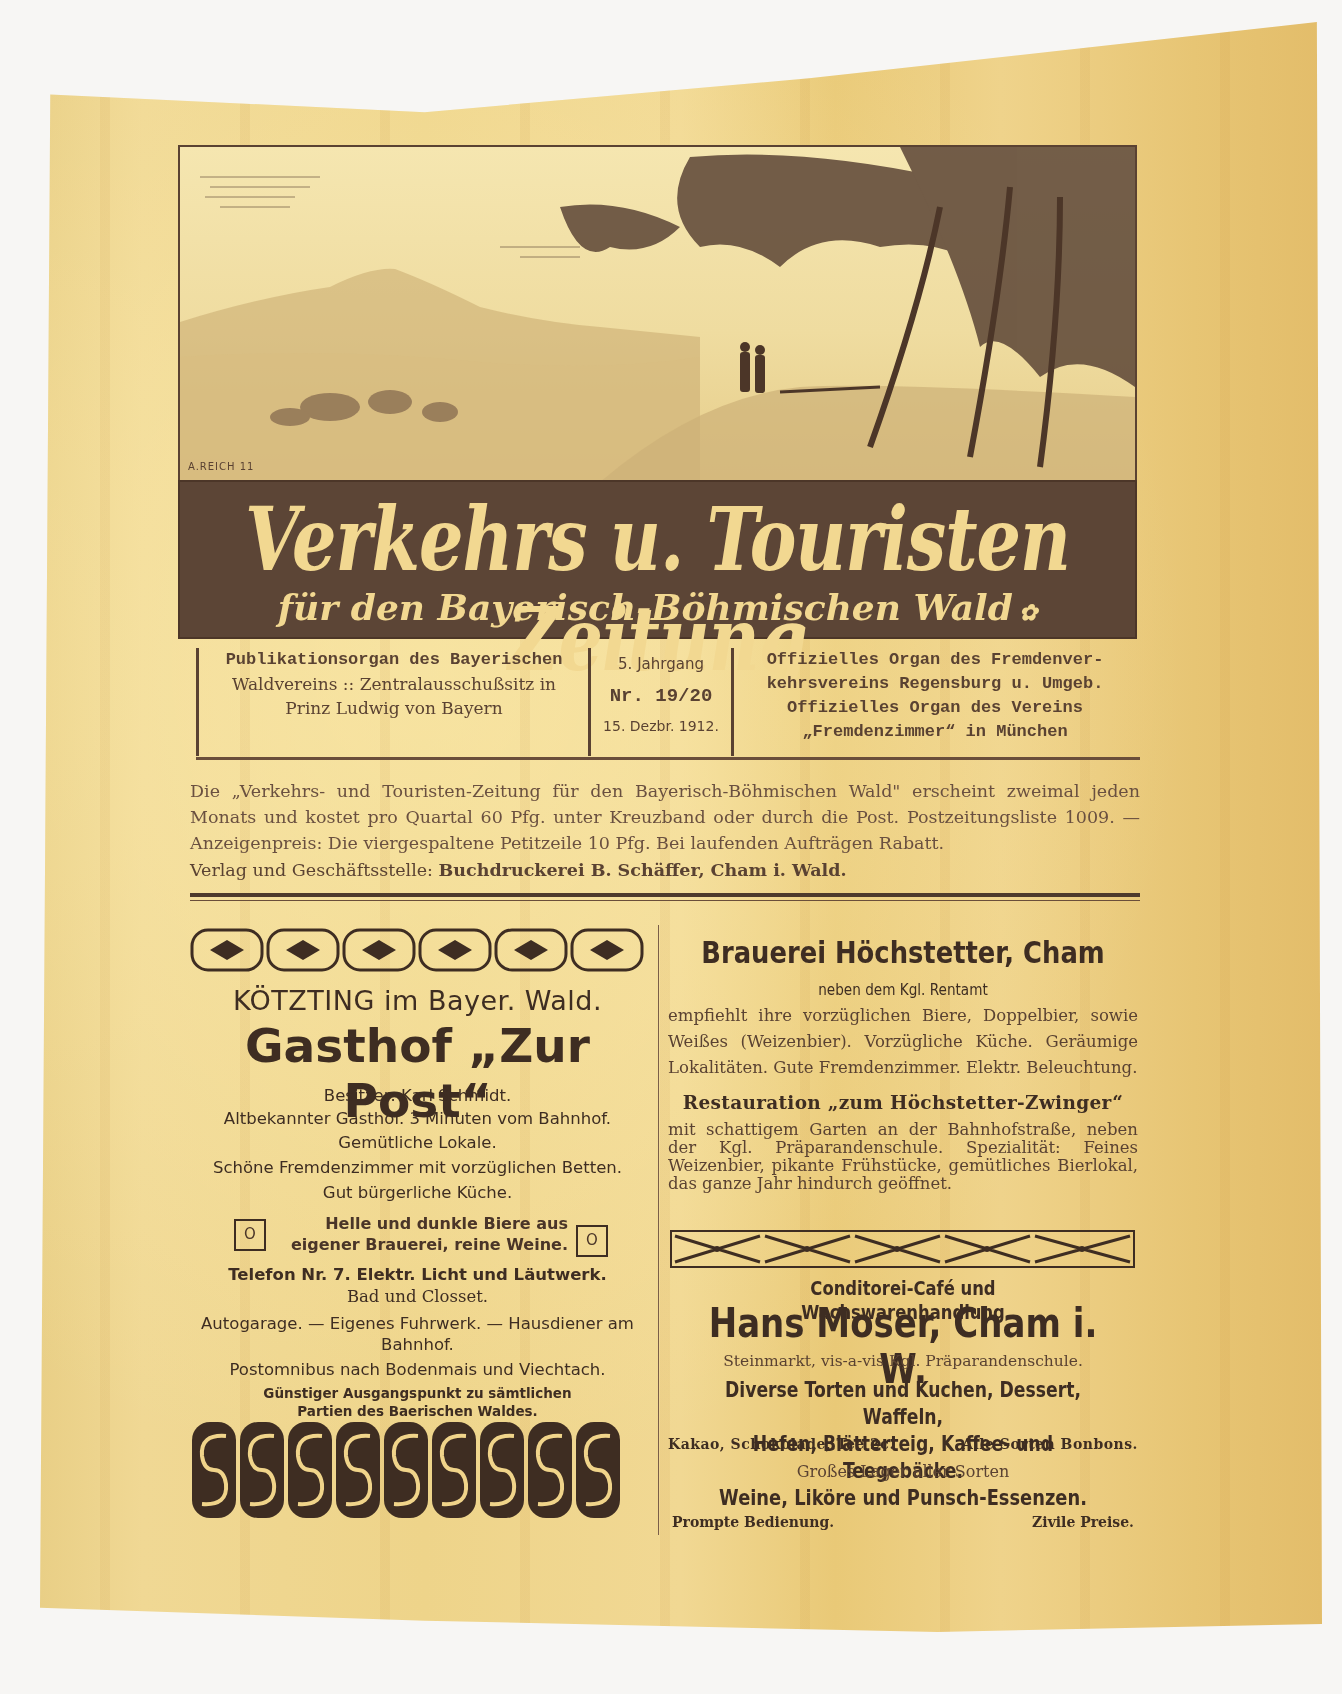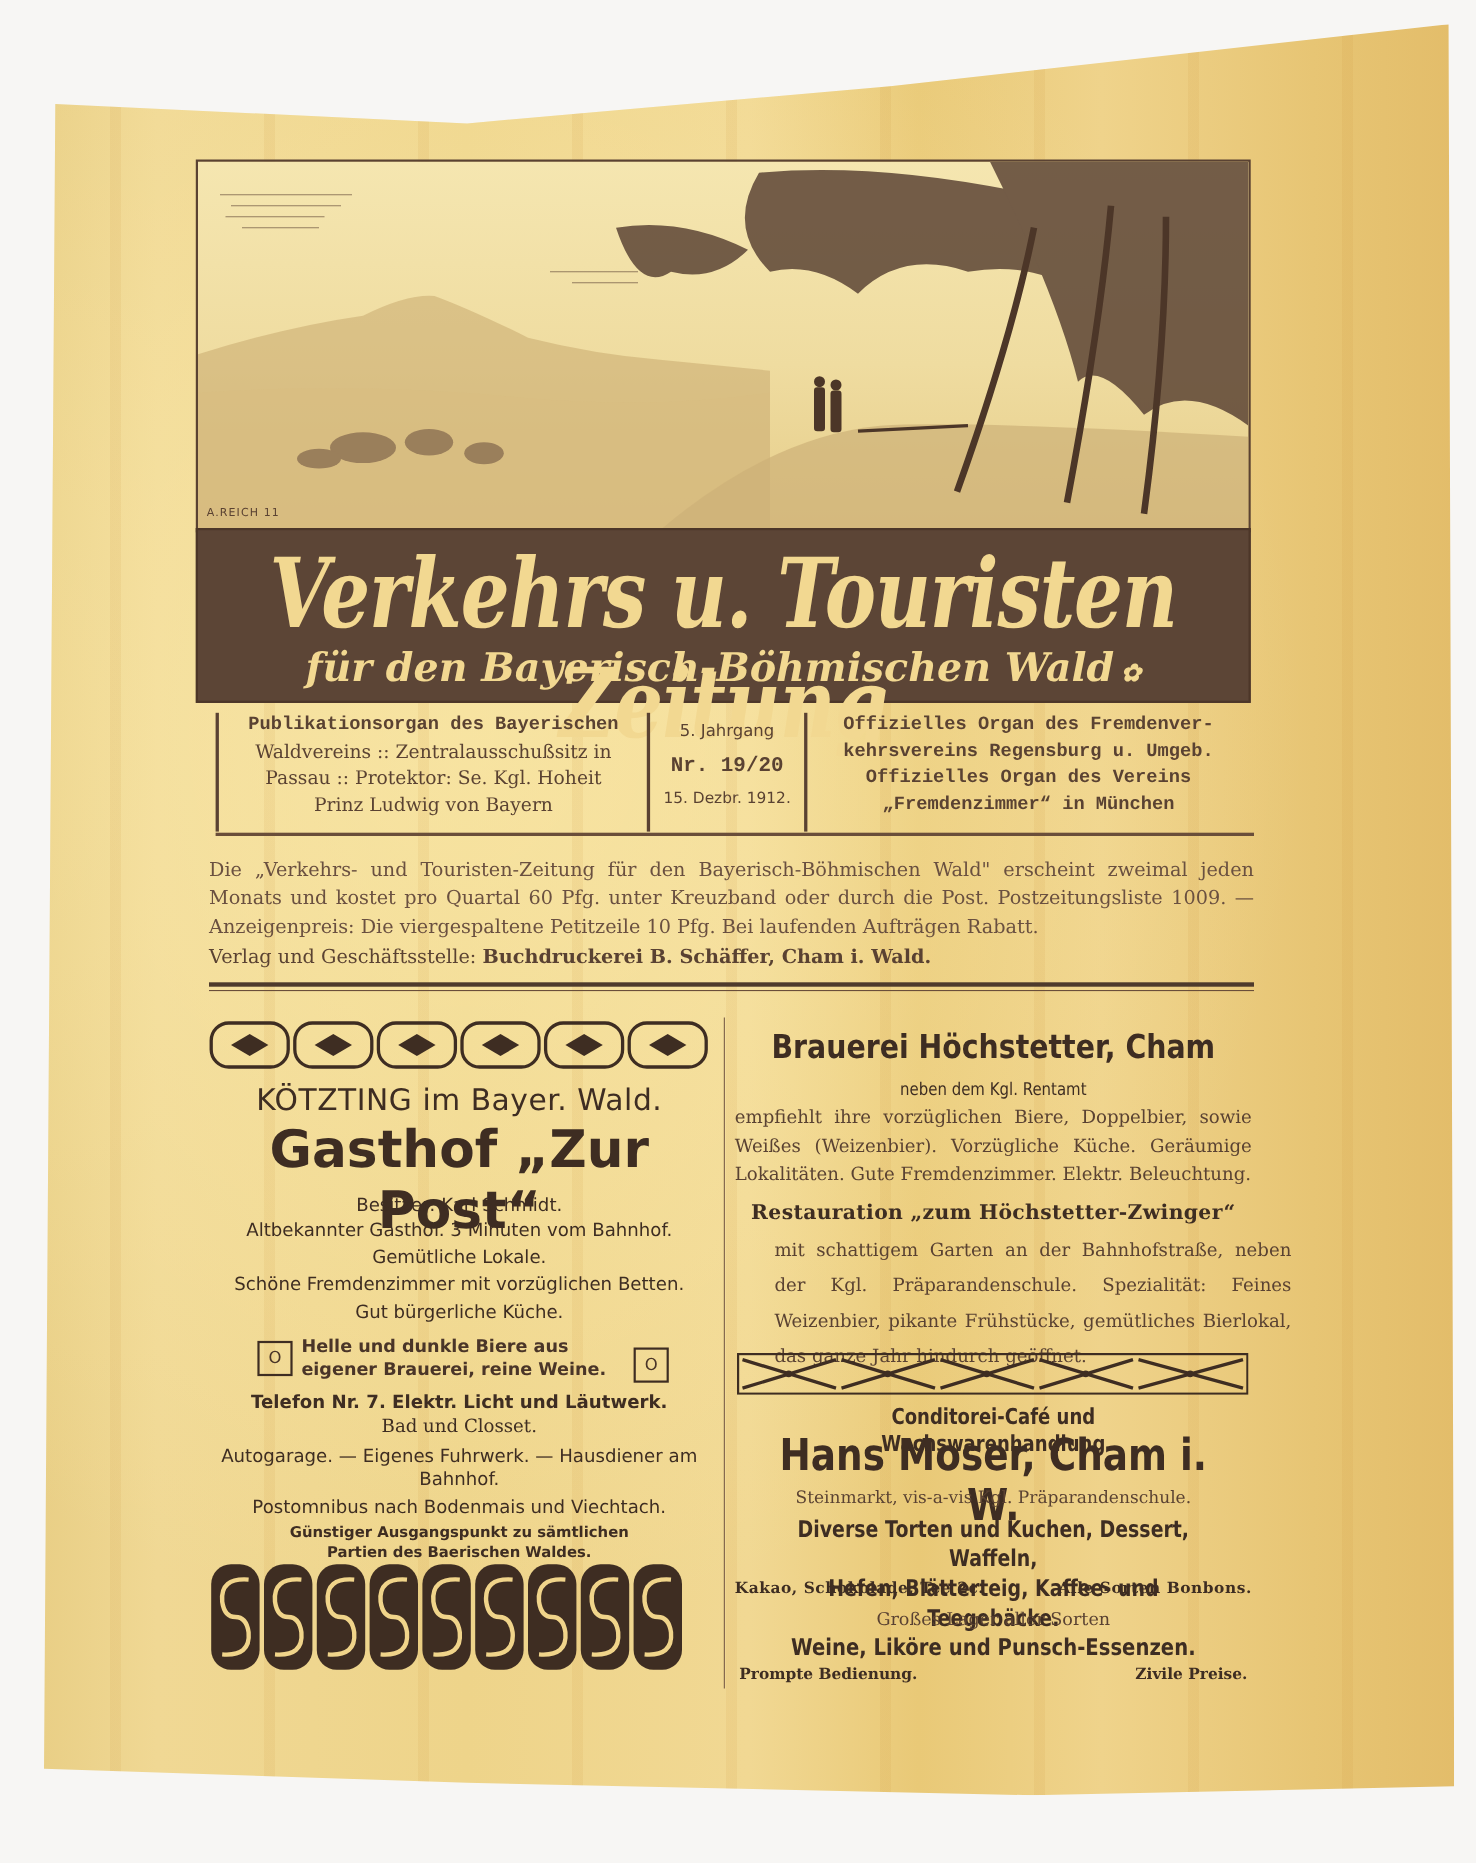--- a/index.html
+++ b/index.html
@@ -48,21 +48,21 @@
   .l-line{font-size:16.5px;line-height:22px;}
   .beer-row{left:226px;top:1213px;width:390px;height:48px;}
   .box-icon{position:absolute;width:28px;height:28px;border:2px solid #3e2d22;text-align:center;line-height:27px;font-size:15px;font-family:"DejaVu Sans",sans-serif;}
   .serif-line{font-family:"DejaVu Serif",serif;}
   
   .ad-right{left:668px;width:470px;text-align:center;color:#3e2d22;}
   .r-brauerei{top:935px;font-family:"DejaVu Sans",sans-serif;font-weight:bold;font-size:30px;transform:scaleX(0.86);transform-origin:center;}
   .r-sub{top:980px;font-family:"DejaVu Sans",sans-serif;font-size:16px;transform:scaleX(0.85);}
   .r-body{top:1003px;font-size:16.5px;line-height:26px;color:#5a4232;text-align:justify;}
   .r-rest{top:1092px;font-weight:bold;font-size:18.5px;letter-spacing:0.3px;}
-  .r-body2{top:1121px;font-size:16.5px;line-height:32px;color:#5a4232;text-align:justify;margin-left:36px;}
+  .r-body2{top:1121px;font-size:16.5px;line-height:18px;color:#5a4232;text-align:justify;}
   .r-cond{top:1276px;font-family:"DejaVu Sans",sans-serif;font-weight:bold;font-size:20px;transform:scaleX(0.82);}
   .r-moser{top:1300px;font-family:"DejaVu Sans",sans-serif;font-weight:bold;font-size:40px;transform:scaleX(0.85);}
   .r-stein{top:1352px;font-size:15.5px;color:#5a4232;}
   .r-torten{top:1377px;font-family:"DejaVu Sans",sans-serif;font-weight:bold;font-size:21px;line-height:27px;transform:scaleX(0.82);}
   .r-kakao{top:1436px;font-weight:bold;font-size:14px;letter-spacing:0.5px;display:flex;justify-content:space-between;}
   .r-lager{top:1462px;font-size:16px;color:#5a4232;}
   .r-weine{top:1486px;font-family:"DejaVu Sans",sans-serif;font-weight:bold;font-size:21px;transform:scaleX(0.85);}
   .r-foot{top:1514px;font-weight:bold;font-size:14px;display:flex;justify-content:space-between;padding:0 4px;box-sizing:border-box;}
 </style>
 </head>
@@ -108,21 +108,20 @@
 <div class="abs band">
   <div class="title">Verkehrs u. Touristen Zeitung</div>
   <div class="subtitle">
     <span>für den Bayerisch-Böhmischen Wald</span><span class="flower">✿</span>
   </div>
 </div>
 
 <div class="abs infobox ib1">
   <div class="bold">Publikationsorgan des Bayerischen</div>
   <div>Waldvereins :: Zentralausschußsitz in</div>
-  <div>Passau :: Protektor: Se. Kgl. Hoheit</div>
   <div>Prinz Ludwig von Bayern</div>
 </div>
 <div class="abs infobox ib2">
   <div style="font-family:'DejaVu Sans',sans-serif;font-size:15px;margin-top:4px">5. Jahrgang</div>
   <div class="bold" style="font-size:19px;margin-top:8px">Nr. 19/20</div>
   <div style="font-family:'DejaVu Sans',sans-serif;font-size:14px;margin-top:6px">15. Dezbr. 1912.</div>
 </div>
 <div class="abs infobox ib3">
   <div class="bold">Offizielles Organ des Fremdenver-</div>
   <div class="bold">kehrsvereins Regensburg u. Umgeb.</div>
@@ -161,21 +160,21 @@
 
 <div class="abs ad-left l-kotz">KÖTZTING im Bayer. Wald.</div>
 <div class="abs ad-left l-gasthof">Gasthof „Zur Post“</div>
 <div class="abs ad-left l-line" style="top:1085px">Besitzer: Karl Schmidt.</div>
 <div class="abs ad-left l-line" style="top:1108px">Altbekannter Gasthof.  3 Minuten vom Bahnhof.</div>
 <div class="abs ad-left l-line" style="top:1132px">Gemütliche Lokale.</div>
 <div class="abs ad-left l-line" style="top:1157px">Schöne Fremdenzimmer mit vorzüglichen Betten.</div>
 <div class="abs ad-left l-line" style="top:1182px">Gut bürgerliche Küche.</div>
 <div class="abs beer-row">
   <div class="box-icon" style="left:8px;top:6px">O</div>
-  <div style="position:absolute;left:48px;right:48px;top:0;text-align:left;font-family:'DejaVu Sans',sans-serif;font-size:16px;line-height:21px;font-weight:bold">
+  <div style="position:absolute;left:48px;right:48px;top:0;text-align:right;font-family:'DejaVu Sans',sans-serif;font-size:16px;line-height:21px;font-weight:bold">
     <div>Helle und dunkle Biere aus</div>
     <div>eigener Brauerei, reine Weine.</div>
   </div>
   <div class="box-icon" style="right:8px;top:12px">O</div>
 </div>
 <div class="abs ad-left l-line" style="top:1264px;font-weight:bold">Telefon Nr. 7.  Elektr. Licht und Läutwerk.</div>
 <div class="abs ad-left l-line serif-line" style="top:1286px">Bad und Closset.</div>
 <div class="abs ad-left l-line" style="top:1313px">Autogarage. — Eigenes Fuhrwerk. — Hausdiener am</div>
 <div class="abs ad-left l-line" style="top:1334px">Bahnhof.</div>
 <div class="abs ad-left l-line" style="top:1359px">Postomnibus nach Bodenmais und Viechtach.</div>

